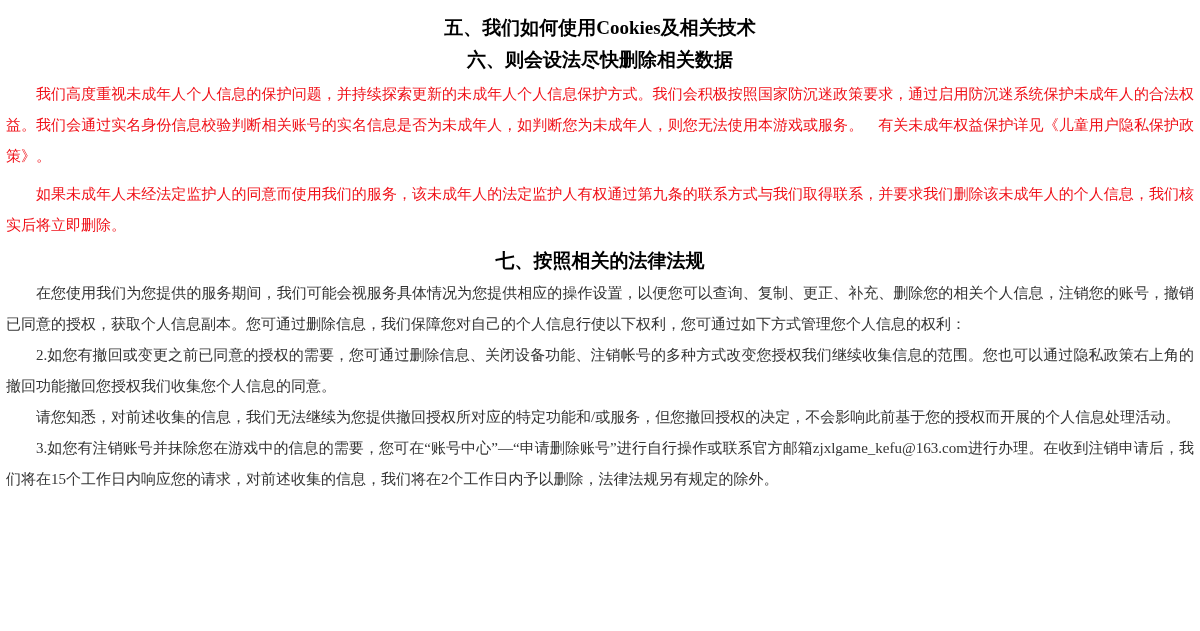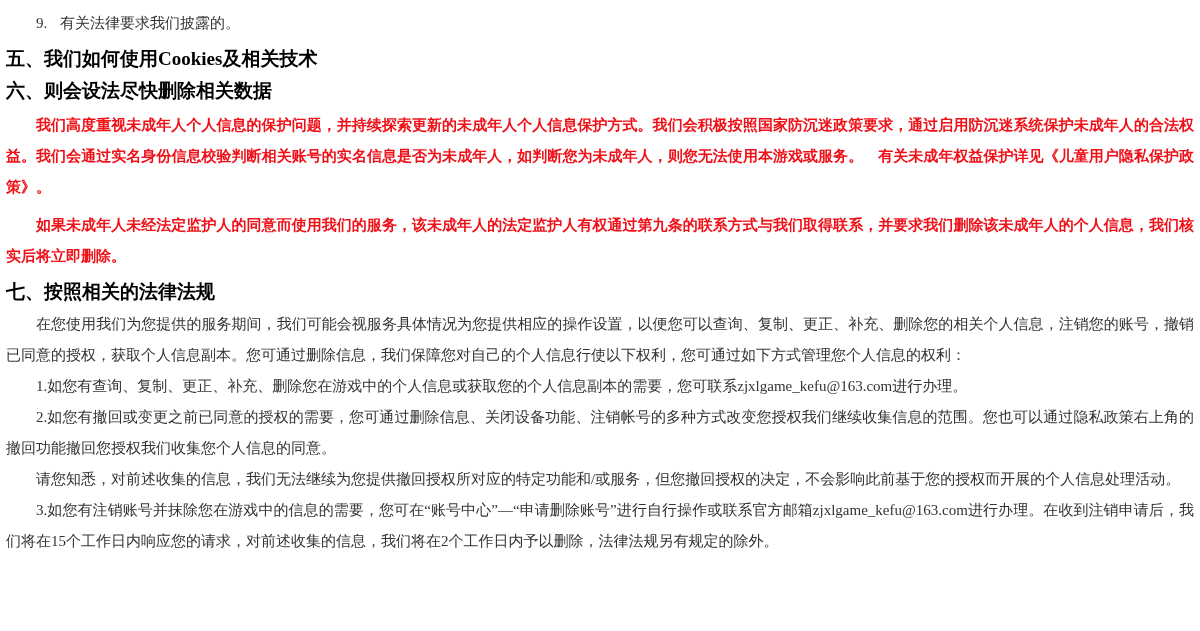--- a/index.html
+++ b/index.html
@@ -25,61 +25,58 @@
     display: inline-block;
     width: 24px;
   }
   h2 {
     font-family: "Liberation Serif", "DejaVu Serif", serif;
     font-size: 19px;
     line-height: 24px;
     font-weight: bold;
     color: #000000;
     margin: 8px 0 5px 0;
+    text-align: center;
   }
   p {
     margin: 0;
     text-indent: 2em;
     text-align: justify;
   }
   p.red {
     color: #f01018;
-    font-weight: bold;
+    font-weight: normal;
     margin-top: 7px;
   }
   .red-link {
     color: #f01018;
     text-decoration: none;
     cursor: pointer;
   }
 </style>
 </head>
 <body>
 
 <div class="doc">
 
-  <div class="list-item">
-    <span class="marker">9.</span><span>有关法律要求我们披露的。</span>
-  </div>
 
   <h2>五、我们如何使用Cookies及相关技术</h2>
 
 
   <h2>六、则会设法尽快删除相关数据</h2>
 
   <p class="red"><span>我们高度重视未成年人个人信息的保护问题，并持续探索更新的未成年人个人信息保护方式。我们会积极按照国家防沉迷政策要求，通过启用防沉迷系统保护未成年人的合法权益。我们会通过实名身份信息校验判断相关账号的实名信息是否为未成年人，如判断您为未成年人，则您无法使用本游戏或服务。　有关未成年权益保护详见</span><a class="red-link">《儿童用户隐私保护政策》</a><span>。</span></p>
 
   <p class="red">如果未成年人未经法定监护人的同意而使用我们的服务，该未成年人的法定监护人有权通过第九条的联系方式与我们取得联系，并要求我们删除该未成年人的个人信息，我们核实后将立即删除。</p>
 
 
   <h2>七、按照相关的法律法规</h2>
 
   <p>在您使用我们为您提供的服务期间，我们可能会视服务具体情况为您提供相应的操作设置，以便您可以查询、复制、更正、补充、删除您的相关个人信息，注销您的账号，撤销已同意的授权，获取个人信息副本。您可通过删除信息，我们保障您对自己的个人信息行使以下权利，您可通过如下方式管理您个人信息的权利：</p>
 
-  <p>1.如您有查询、复制、更正、补充、删除您在游戏中的个人信息或获取您的个人信息副本的需要，您可联系zjxlgame_kefu@163.com进行办理。</p>
 
   <p>2.如您有撤回或变更之前已同意的授权的需要，您可通过删除信息、关闭设备功能、注销帐号的多种方式改变您授权我们继续收集信息的范围。您也可以通过隐私政策右上角的撤回功能撤回您授权我们收集您个人信息的同意。</p>
 
   <p>请您知悉，对前述收集的信息，我们无法继续为您提供撤回授权所对应的特定功能和/或服务，但您撤回授权的决定，不会影响此前基于您的授权而开展的个人信息处理活动。</p>
 
   <p>3.如您有注销账号并抹除您在游戏中的信息的需要，您可在“账号中心”—“申请删除账号”进行自行操作或联系官方邮箱zjxlgame_kefu@163.com进行办理。在收到注销申请后，我们将在15个工作日内响应您的请求，对前述收集的信息，我们将在2个工作日内予以删除，法律法规另有规定的除外。</p>
 
 </div>
 
 </body></html>

